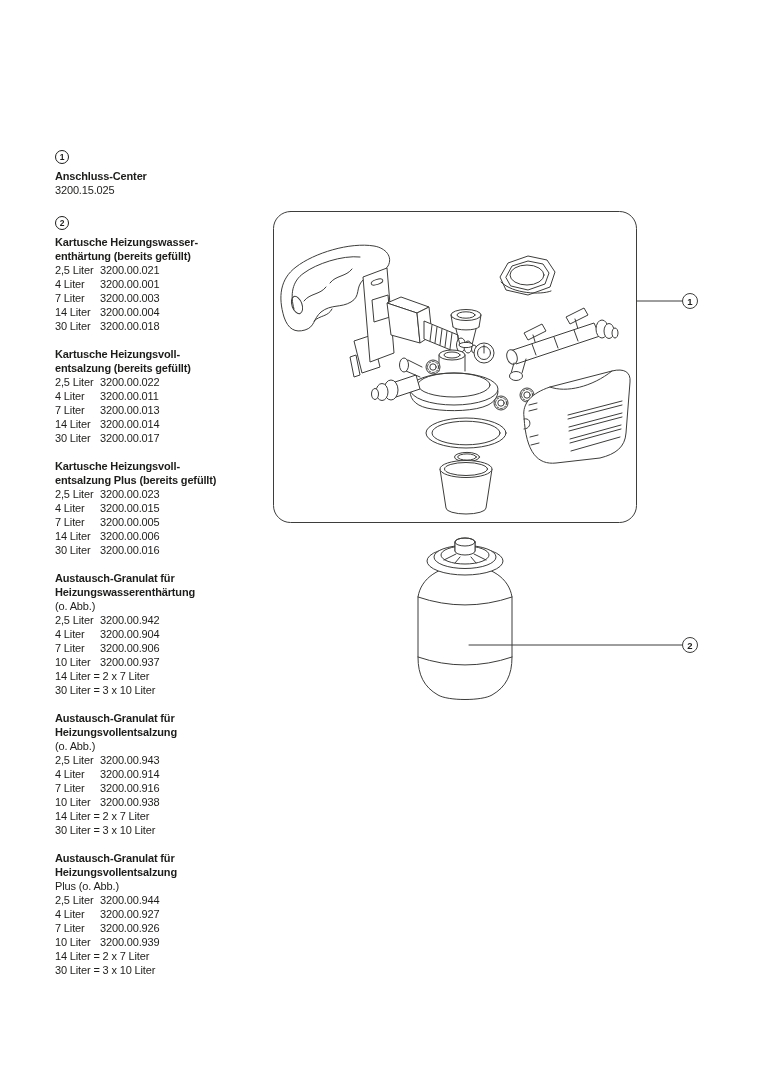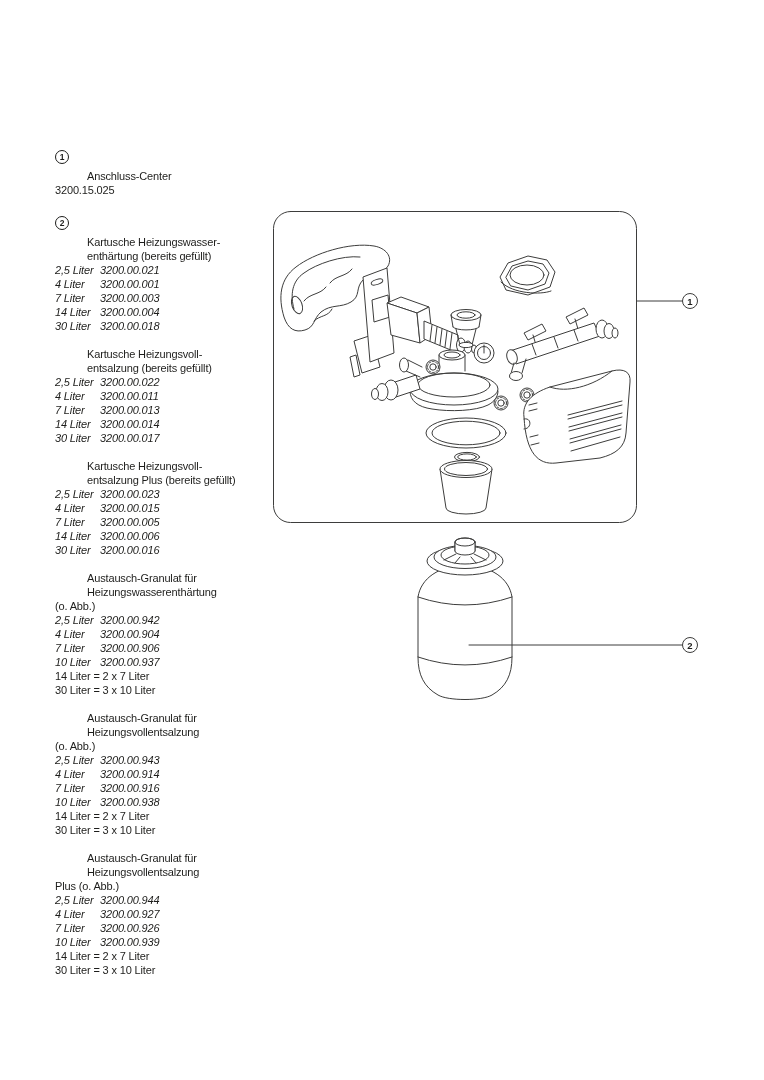--- a/index.html
+++ b/index.html
@@ -10,22 +10,22 @@
   .col{
     position:absolute;left:55px;top:150px;width:218px;
     font-size:11px;line-height:14px;letter-spacing:-0.15px;
   }
   .section{margin-bottom:14px;}
   .section.first{margin-bottom:19px;}
   .marker{
     display:block;width:12px;height:12px;border:1.3px solid #1d1d1b;border-radius:50%;
     text-align:center;font-size:8.5px;line-height:12px;font-weight:bold;margin:0 0 5px 0;
   }
-  .t{font-weight:normal;margin-left:32px;}
-  .row{display:flex;font-style:italic;}
+  .t{font-weight:bold;}
+  .row{display:flex;}
   .size{width:45px;flex:none;}
   .diagram{position:absolute;left:270px;top:205px;width:440px;height:510px;}
   svg .ln{stroke:#3d3d3c;stroke-width:1;fill:none;stroke-linejoin:round;stroke-linecap:round;}
   svg .fl{stroke:#3d3d3c;stroke-width:1;fill:#ffffff;stroke-linejoin:round;}
   svg .callout-digit{font-family:"Liberation Sans",sans-serif;font-size:9.5px;font-weight:bold;fill:#1d1d1b;}
 </style>
 </head>
 <body>
 
 <div class="col">

